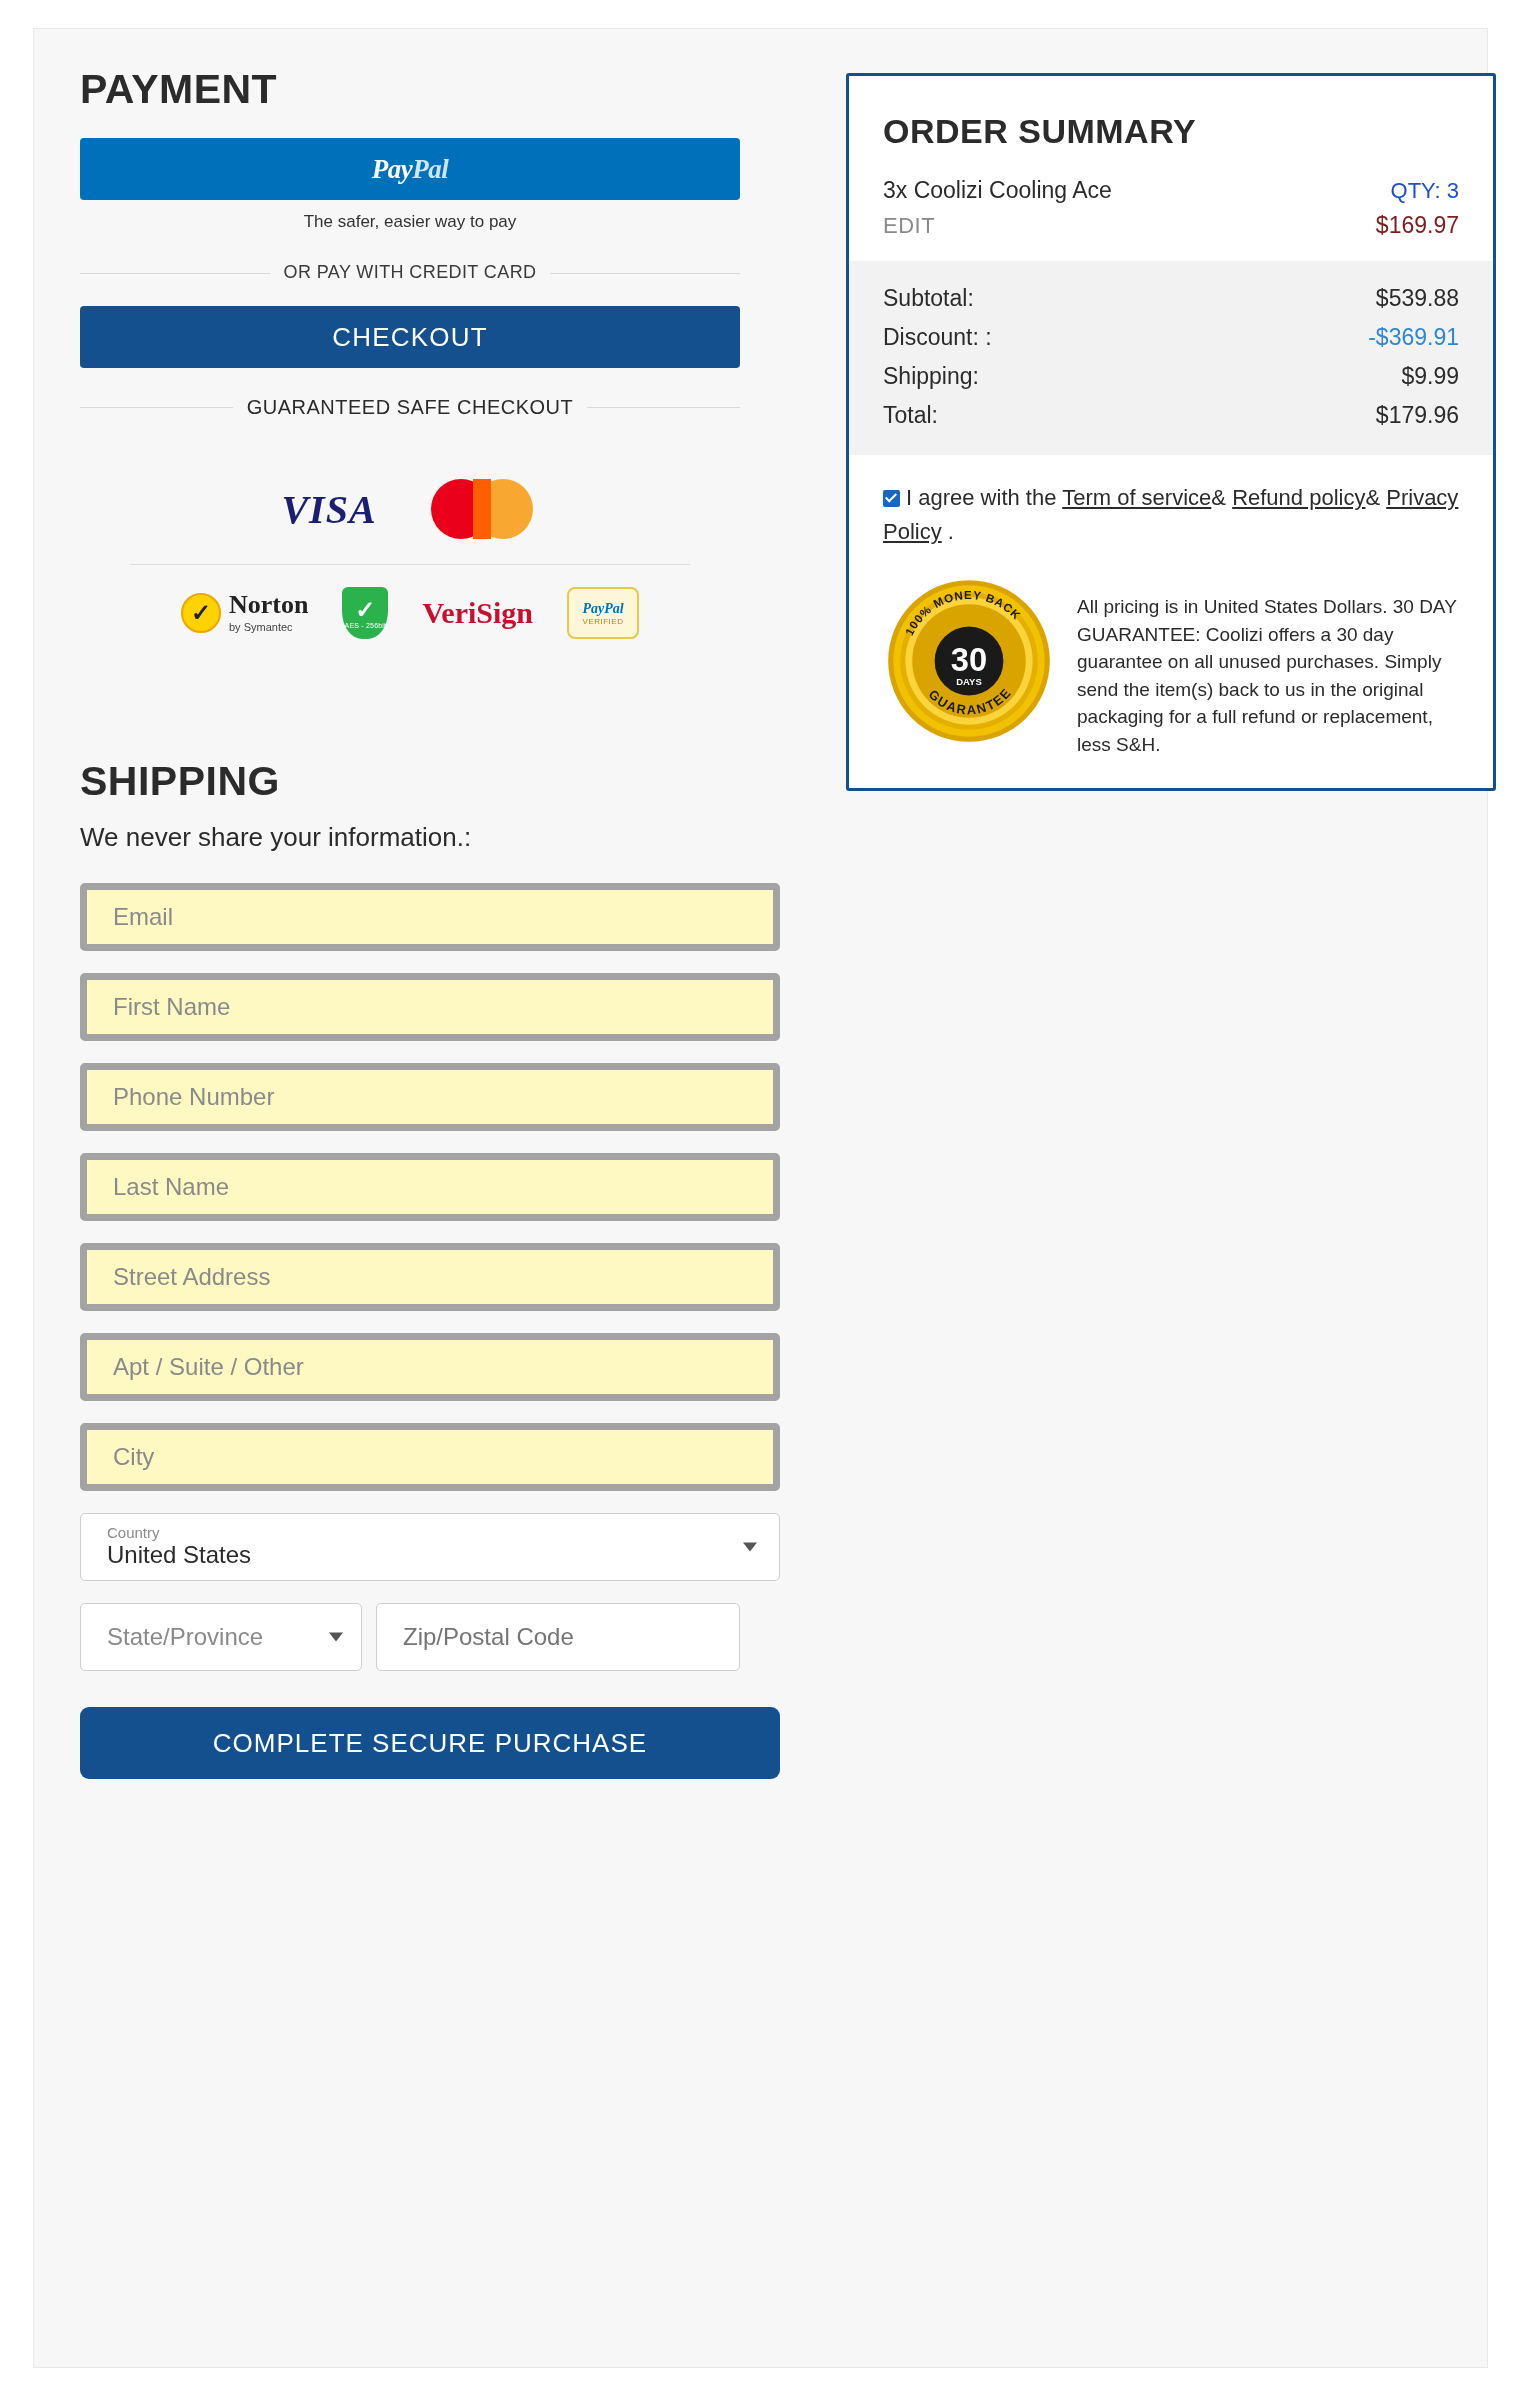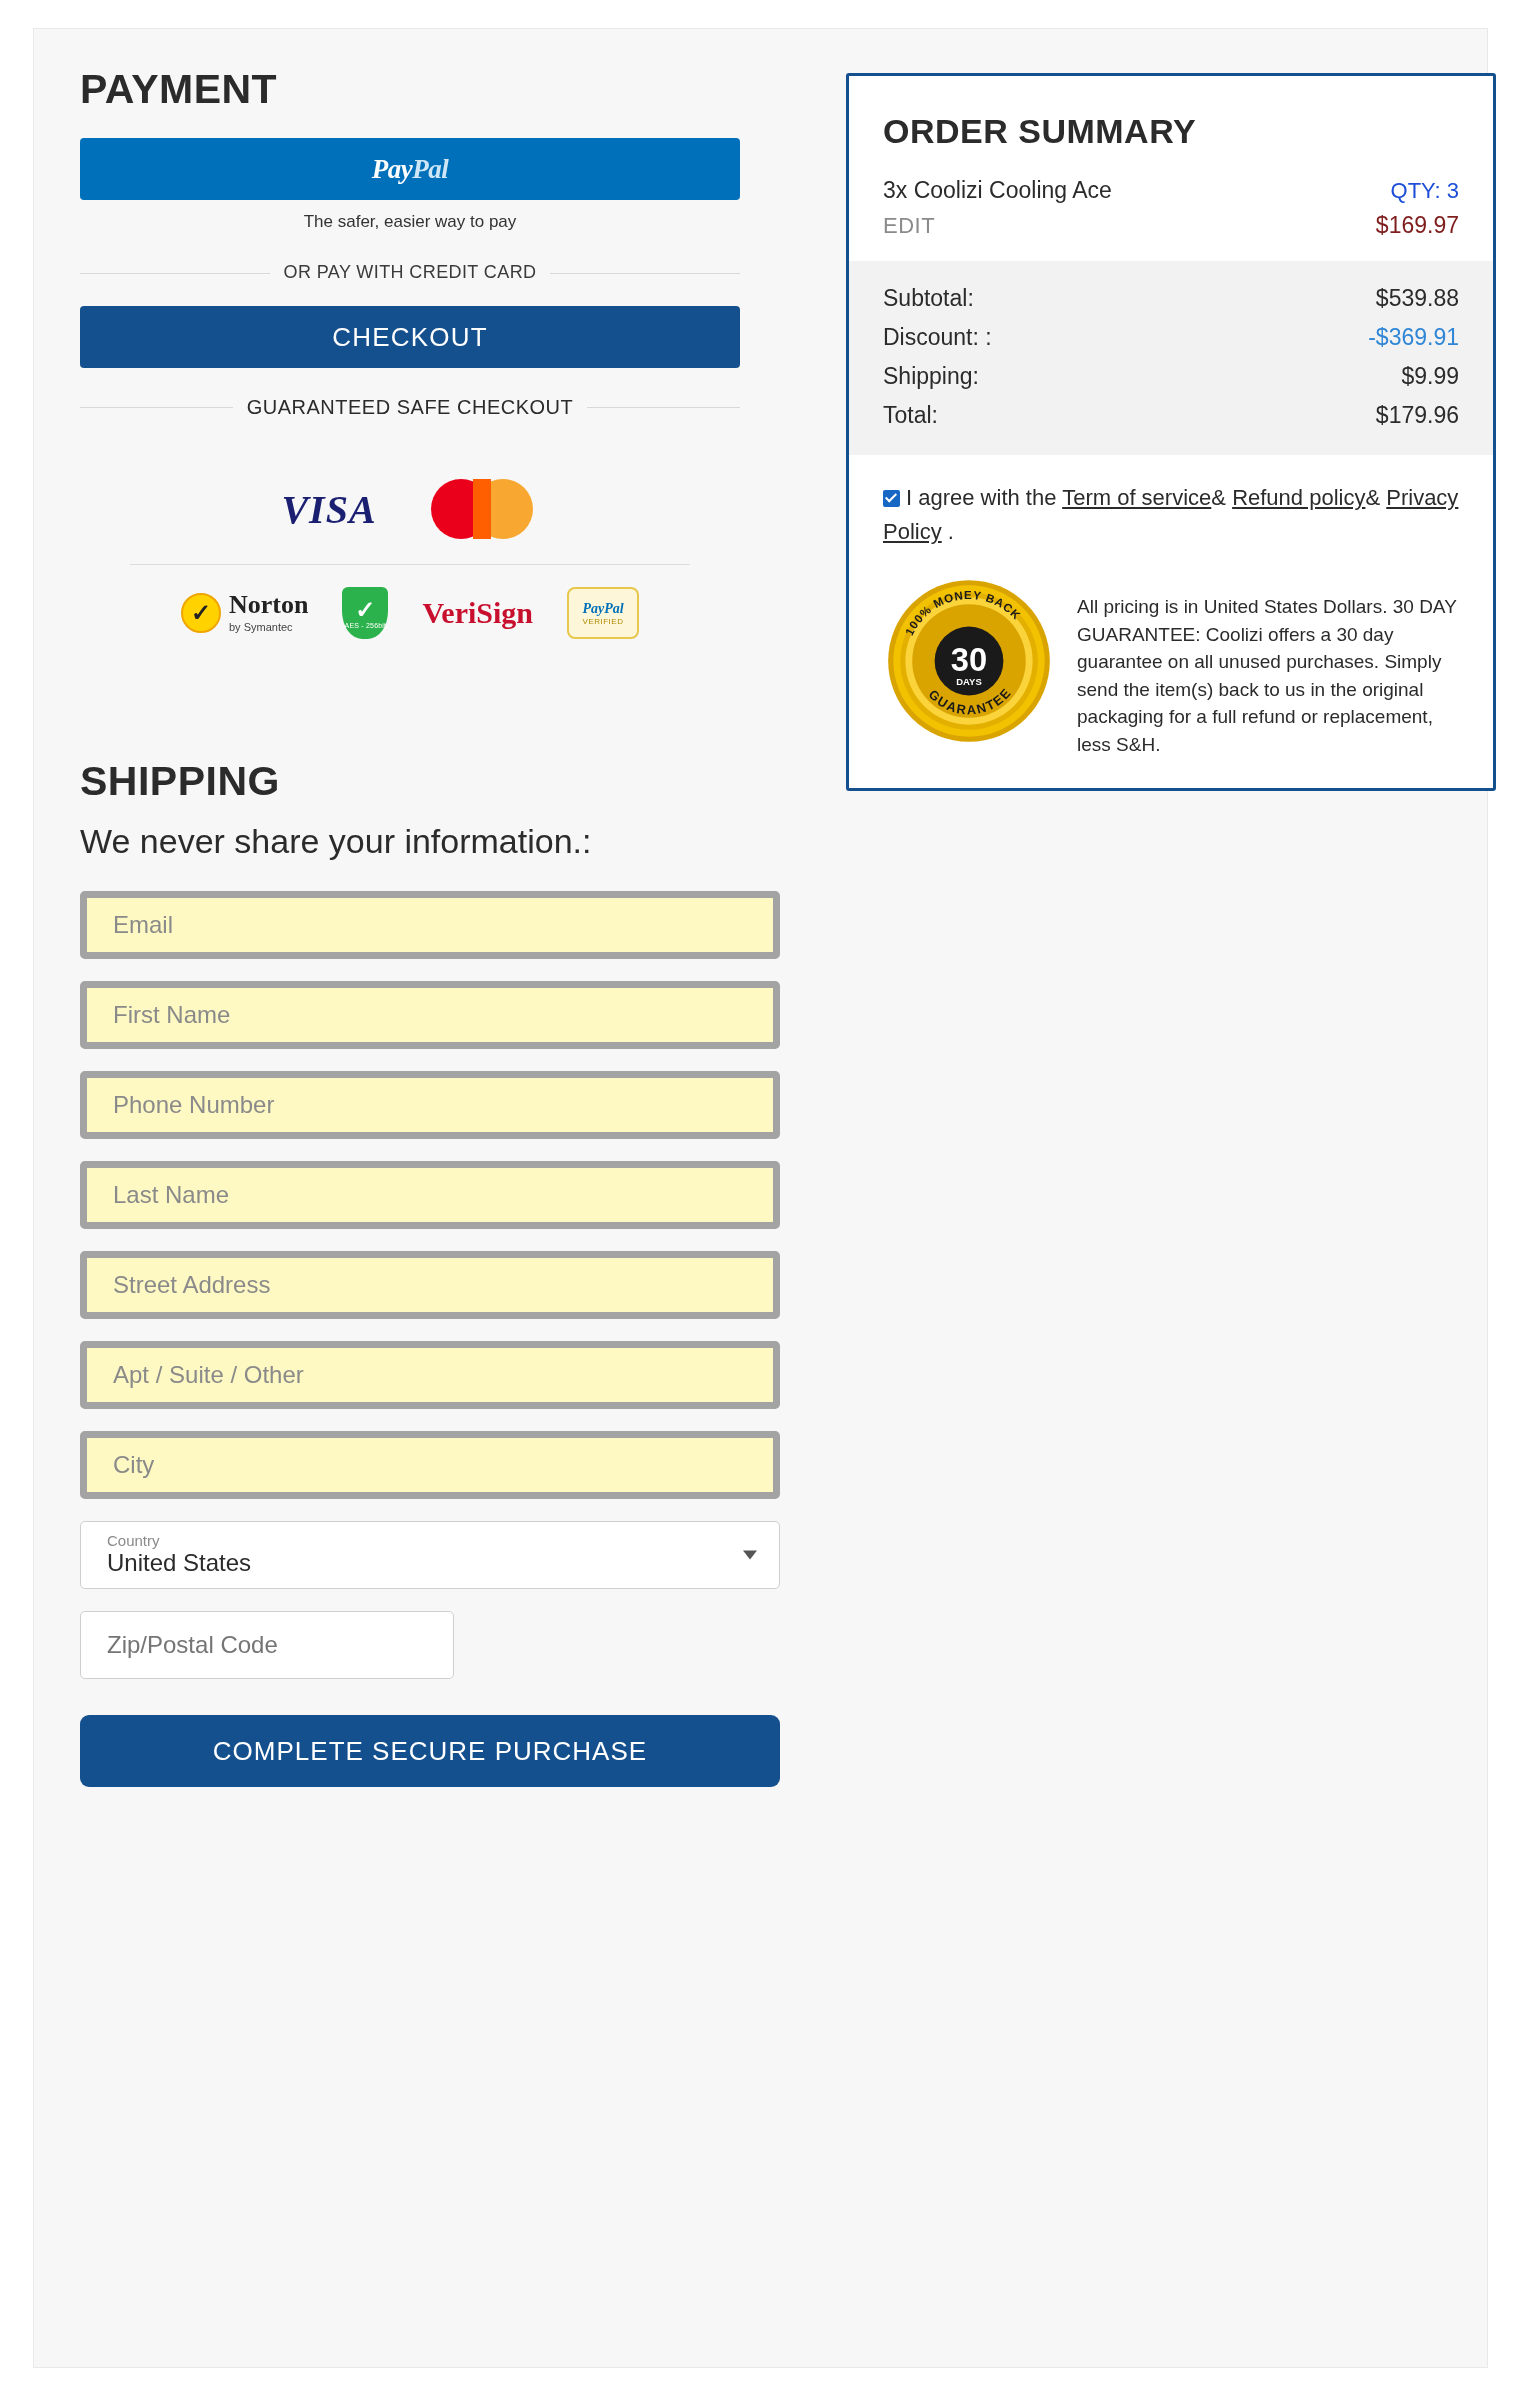--- a/index.html
+++ b/index.html
@@ -193,21 +193,21 @@
   .paypal-verified .pv1 {
     font-family: "Liberation Serif", serif;
     font-style: italic; font-weight: bold;
     font-size: 14px; color: #0070ba;
   }
   .paypal-verified .pv2 { font-size: 8px; color: #b08a00; letter-spacing: 0.5px; }
 
   
   .shipping-wrap { margin-top: 120px; }
   .shipping-note {
-    font-size: 34px;
+    font-size: 26px;
     color: #2b2b2b;
     margin: -8px 0 30px 0;
   }
   .field {
     width: 700px;
     height: 68px;
     border: 7px solid #a3a3a3;
     border-radius: 5px;
     background: #fef9c3;
     font-size: 24px;
@@ -434,20 +434,24 @@
         <input class="field" type="text" placeholder="Apt / Suite / Other" style="">
         <input class="field" type="text" placeholder="City" style="">
 
         <div class="select-field">
           <span class="flabel">Country</span>
           <span class="fvalue">United States</span>
           <span class="caret"></span>
         </div>
 
         <div class="row-two">
+          <div class="half-select">
+            <span>State/Province</span>
+            <span class="caret"></span>
+          </div>
           <input class="half-field" type="text" placeholder="Zip/Postal Code" style="">
         </div>
 
         <button class="complete-btn">COMPLETE SECURE PURCHASE</button>
       </div>
     </div>
 
     <div class="summary">
       <div class="summary-inner">
         <h2 class="summary-title">ORDER SUMMARY</h2>

